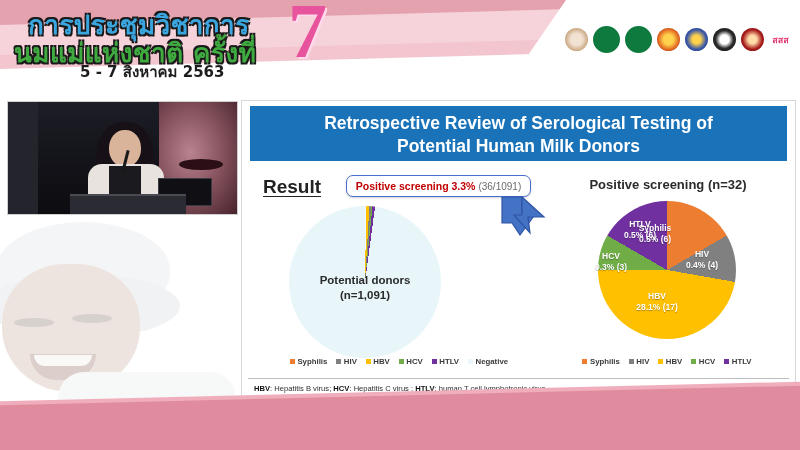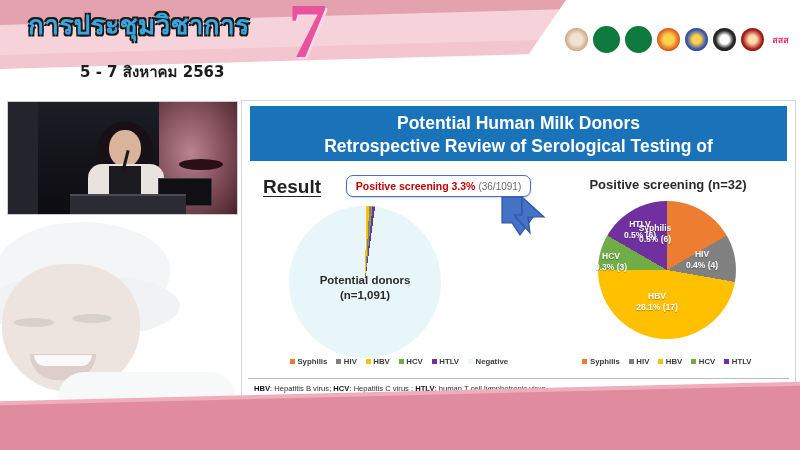--- a/index.html
+++ b/index.html
@@ -162,20 +162,21 @@
 
 <div class="stage">
 
   <div class="header">
     <div class="band-top"></div>
     <div class="band-mid"></div>
     <div class="band-thin"></div>
     <div class="hdr-white"></div>
 
     <div class="thai-line1">การประชุมวิชาการ</div>
+    <div class="thai-line2">นมแม่แห่งชาติ ครั้งที่</div>
     <div class="thai-date">5 - 7 สิงหาคม 2563</div>
     <div class="big7">7</div>
 
 
     <div class="logos">
       <div class="logo lg1"></div>
       <div class="logo lg2"></div>
       <div class="logo lg3"></div>
       <div class="logo lg4"></div>
       <div class="logo lg5"></div>
@@ -206,22 +207,22 @@
     <div class="b-eyeL"></div>
     <div class="b-eyeR"></div>
     <div class="b-mouth"></div>
     <div class="b-teeth"></div>
     <div class="b-shirt"></div>
   </div>
 
   <div class="slide">
 
     <div class="slide-title">
+      <div>Retrospective Review of Serological Testing of</div>
       <div>Potential Human Milk Donors</div>
-      <div>Retrospective Review of Serological Testing of</div>
     </div>
 
     <div class="result-label">Result</div>
 
     <div class="callout">
       <span class="pct">Positive screening 3.3%</span>
       <span class="frac">(36/1091)</span>
     </div>
 
     <svg class="arrow-blue" viewBox="0 0 48 46">

